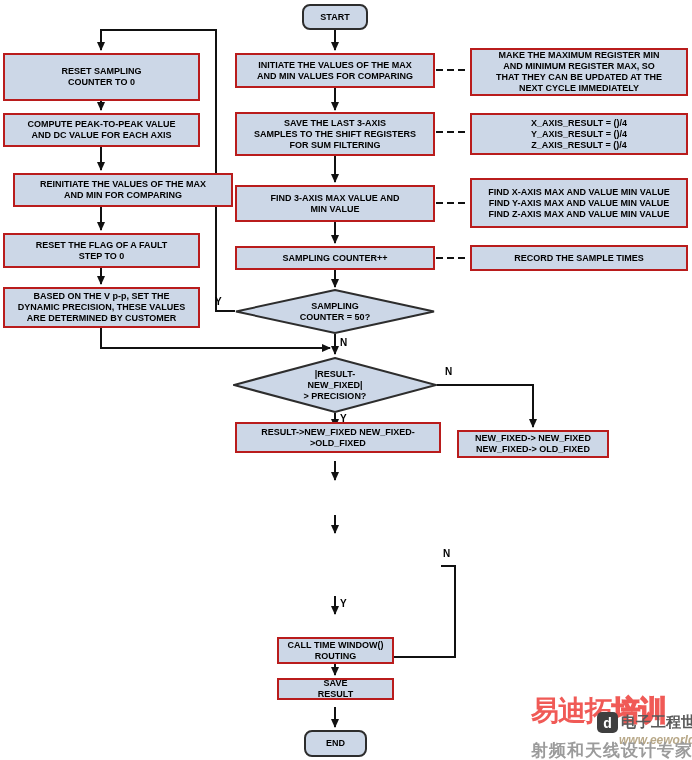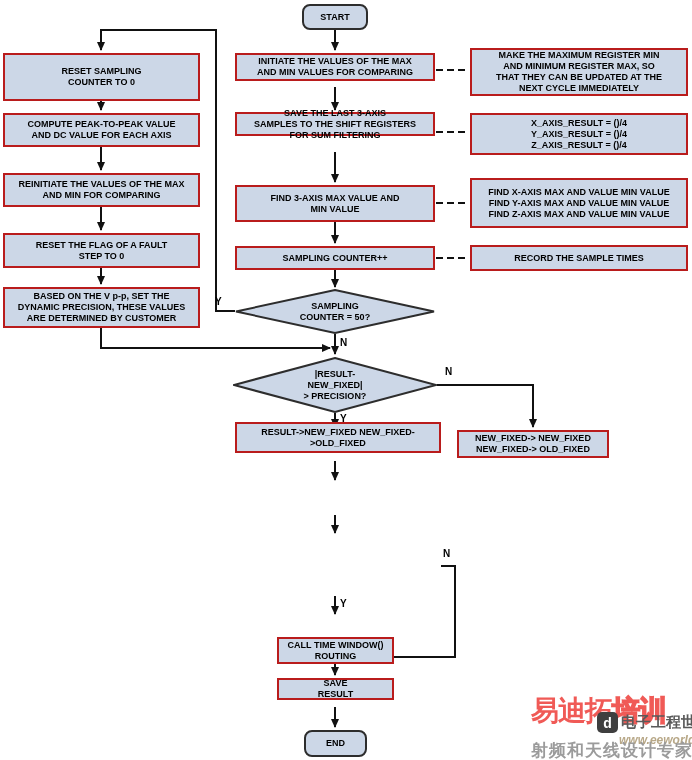--- a/index.html
+++ b/index.html
@@ -94,39 +94,39 @@
   </div>
 
   <div class="node box" style="left:3px;top:53px;width:197px;height:48px">
     <span class="txt">RESET SAMPLING
 COUNTER TO 0</span>
   </div>
   <div class="node box" style="left:3px;top:113px;width:197px;height:34px">
     <span class="txt">COMPUTE PEAK-TO-PEAK VALUE
 AND DC VALUE FOR EACH AXIS</span>
   </div>
-  <div class="node box" style="left:3px;top:173px;width:197px;height:34px">
+  <div class="node box" style="left:13px;top:173px;width:220px;height:34px">
     <span class="txt">REINITIATE THE VALUES OF THE MAX
 AND MIN FOR COMPARING</span>
   </div>
   <div class="node box" style="left:3px;top:233px;width:197px;height:35px">
     <span class="txt">RESET THE FLAG OF A FAULT
 STEP TO 0</span>
   </div>
   <div class="node box" style="left:3px;top:287px;width:197px;height:41px">
     <span class="txt">BASED ON THE V p-p, SET THE
 DYNAMIC PRECISION, THESE VALUES
 ARE DETERMINED BY CUSTOMER</span>
   </div>
 
-  <div class="node box" style="left:235px;top:53px;width:200px;height:28px">
+  <div class="node box" style="left:235px;top:53px;width:200px;height:35px">
     <span class="txt">INITIATE THE VALUES OF THE MAX
 AND MIN VALUES FOR COMPARING</span>
   </div>
-  <div class="node box" style="left:235px;top:112px;width:200px;height:24px">
+  <div class="node box" style="left:235px;top:112px;width:200px;height:44px">
     <span class="txt">SAVE THE LAST 3-AXIS
 SAMPLES TO THE SHIFT REGISTERS
 FOR SUM FILTERING</span>
   </div>
   <div class="node box" style="left:235px;top:185px;width:200px;height:37px">
     <span class="txt">FIND 3-AXIS MAX VALUE AND
 MIN VALUE</span>
   </div>
   <div class="node box" style="left:235px;top:246px;width:200px;height:24px">
     <span class="txt">SAMPLING COUNTER++</span>

